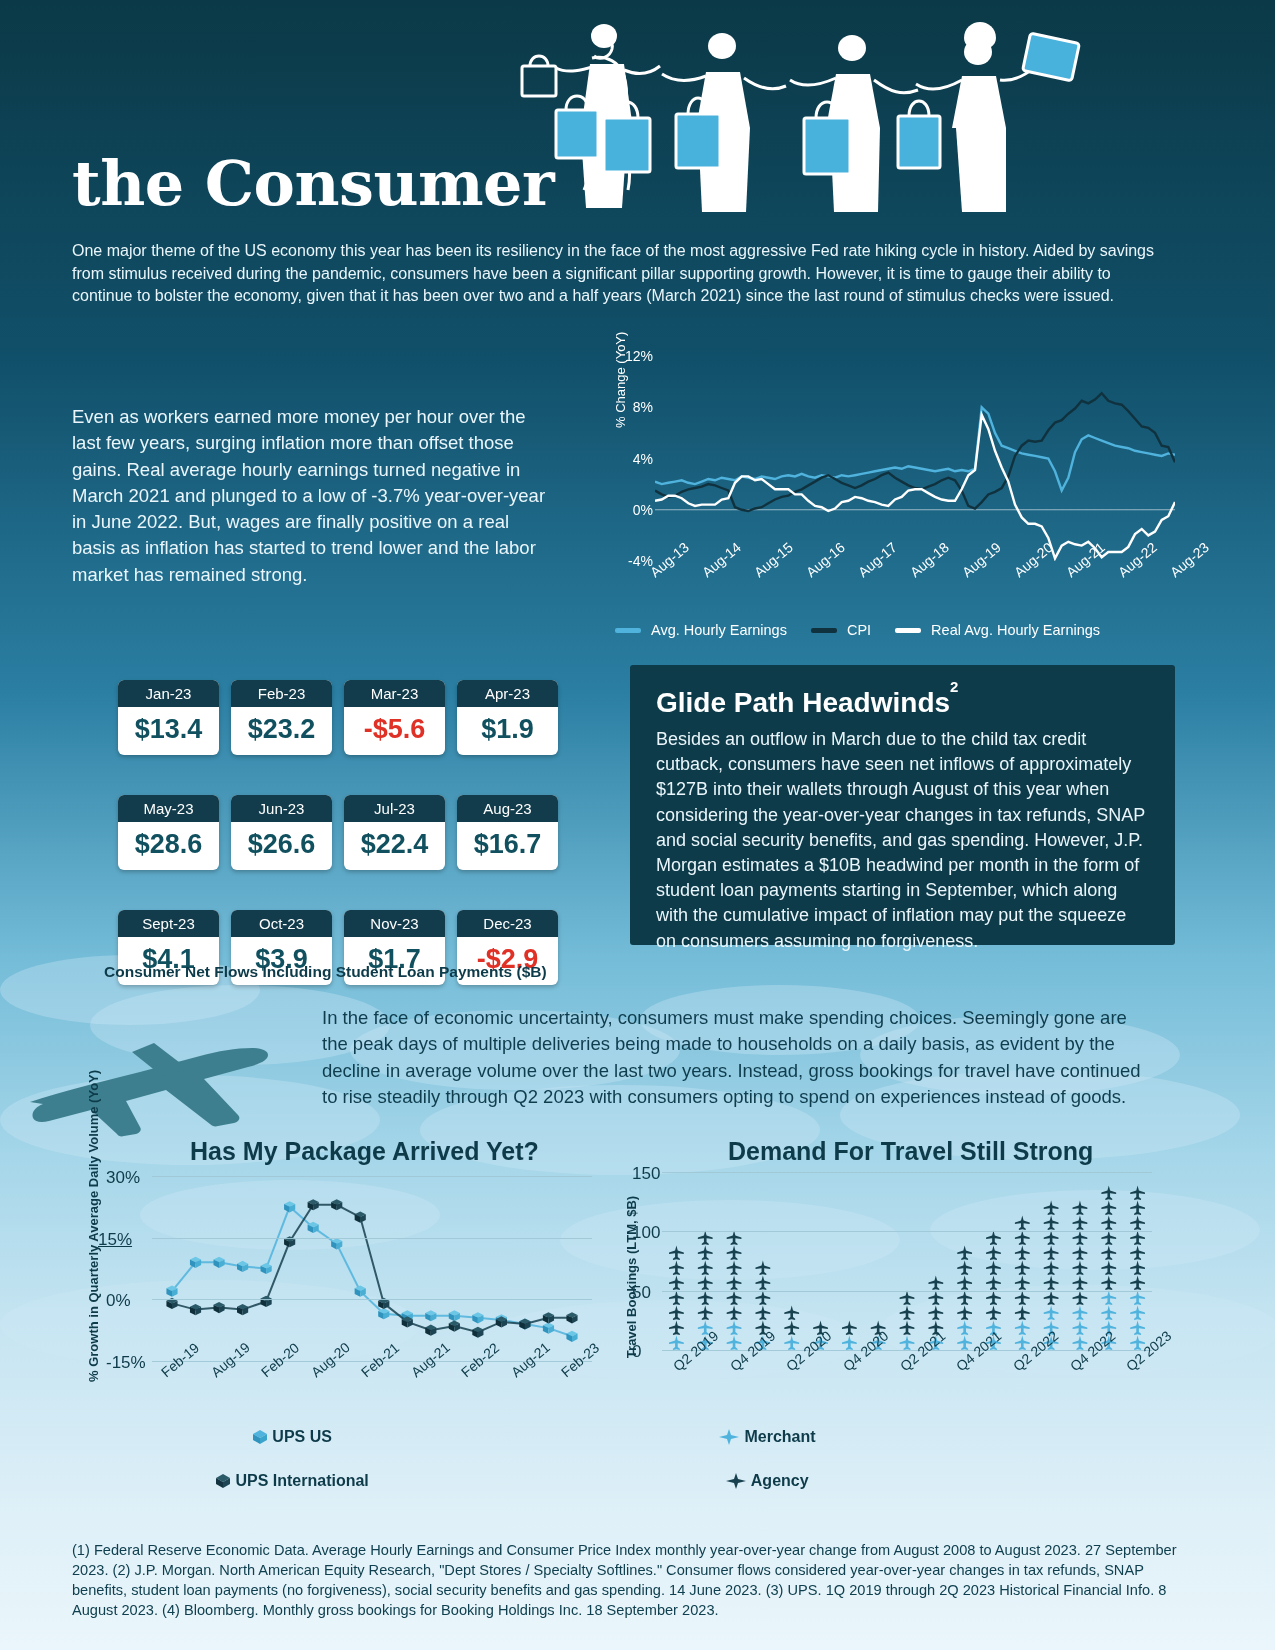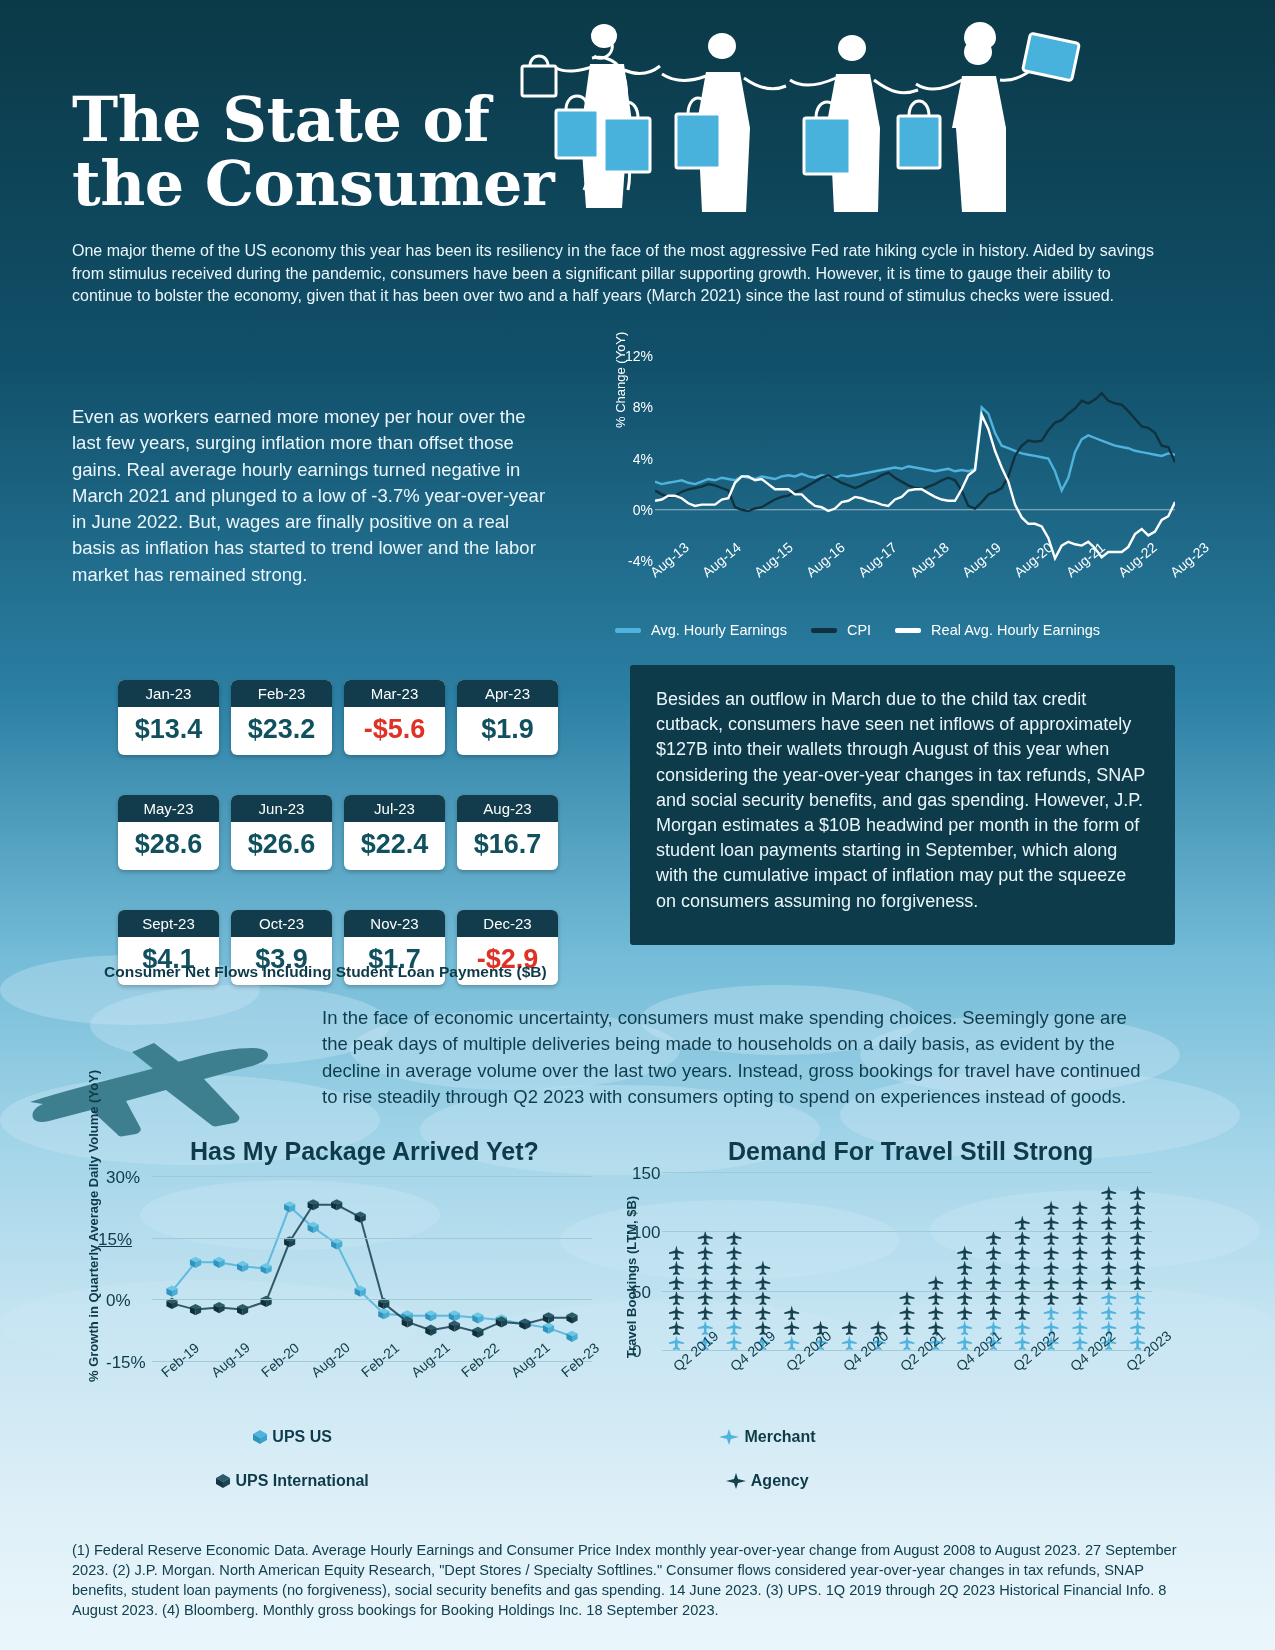--- a/index.html
+++ b/index.html
@@ -177,21 +177,21 @@
         <path d="M464 20c0-10 8-16 16-16s16 6 16 16c0 4-2 7-5 9h-22c-3-2-5-5-5-9z"></path>
       </g>
       <g fill="none" stroke="#ffffff" stroke-width="3">
         <path d="M462 62c-18 10-34 12-46 4"></path>
         <path d="M500 62c14 2 28-6 38-16"></path>
       </g>
       <rect x="526" y="20" width="50" height="38" rx="3" fill="#48b1dc" stroke="#fff" stroke-width="3" transform="rotate(12 551 39)"></rect>
     </svg>
 
     <h1 class="title">
-      <span>The State of</span><br>
+      <br>
       <span>the Consumer</span>
     </h1>
     <p class="intro">One major theme of the US economy this year has been its resiliency in the face of the most aggressive Fed rate hiking cycle in history. Aided by savings from stimulus received during the pandemic, consumers have been a significant pillar supporting growth. However, it is time to gauge their ability to continue to bolster the economy, given that it has been over two and a half years (March 2021) since the last round of stimulus checks were issued.</p>
   </div>
 
   <p class="sec-earn-body">Even as workers earned more money per hour over the last few years, surging inflation more than offset those gains. Real average hourly earnings turned negative in March 2021 and plunged to a low of -3.7% year-over-year in June 2022. But, wages are finally positive on a real basis as inflation has started to trend lower and the labor market has remained strong.</p>
 
   <div class="linechart">
     <div class="axis-label-y">% Change (YoY)</div>
     <div id="lc-ticks"></div>
@@ -279,20 +279,23 @@
         </div>
         <div class="card">
           <div class="hd">Dec-23</div>
           <div class="vl neg">-$2.9</div>
         </div>
       </div>
     </div>
   <div class="cards-caption">Consumer Net Flows Including Student Loan Payments ($B)</div>
 
   <div class="glide">
+    <h2>
+      <span>Glide Path Headwinds</span><sup>2</sup>
+    </h2>
     <p>Besides an outflow in March due to the child tax credit cutback, consumers have seen net inflows of approximately $127B into their wallets through August of this year when considering the year-over-year changes in tax refunds, SNAP and social security benefits, and gas spending. However, J.P. Morgan estimates a $10B headwind per month in the form of student loan payments starting in September, which along with the cumulative impact of inflation may put the squeeze on consumers assuming no forgiveness.</p>
   </div>
 
   <svg class="plane" viewBox="0 0 300 160">
     <g fill="#3d7f8e">
       <path d="M10 112c30-10 70-20 110-30l60-16c18-5 36-8 52-8 10 0 16 3 16 7 0 5-8 9-20 12l-44 12 34 36c3 3 1 7-4 8l-16 3c-3 1-6 0-8-2l-44-34-40 11 14 26c2 3 0 6-4 7l-12 2c-3 1-6 0-7-2l-26-24-42 11c-8 2-14 1-16-3-2-5 2-11 10-14z"></path>
       <path d="M112 62l30 24 26-7-34-26z"></path>
     </g>
   </svg>
   <p class="exp-body">In the face of economic uncertainty, consumers must make spending choices. Seemingly gone are the peak days of multiple deliveries being made to households on a daily basis, as evident by the decline in average volume over the last two years. Instead, gross bookings for travel have continued to rise steadily through Q2 2023 with consumers opting to spend on experiences instead of goods.</p>

